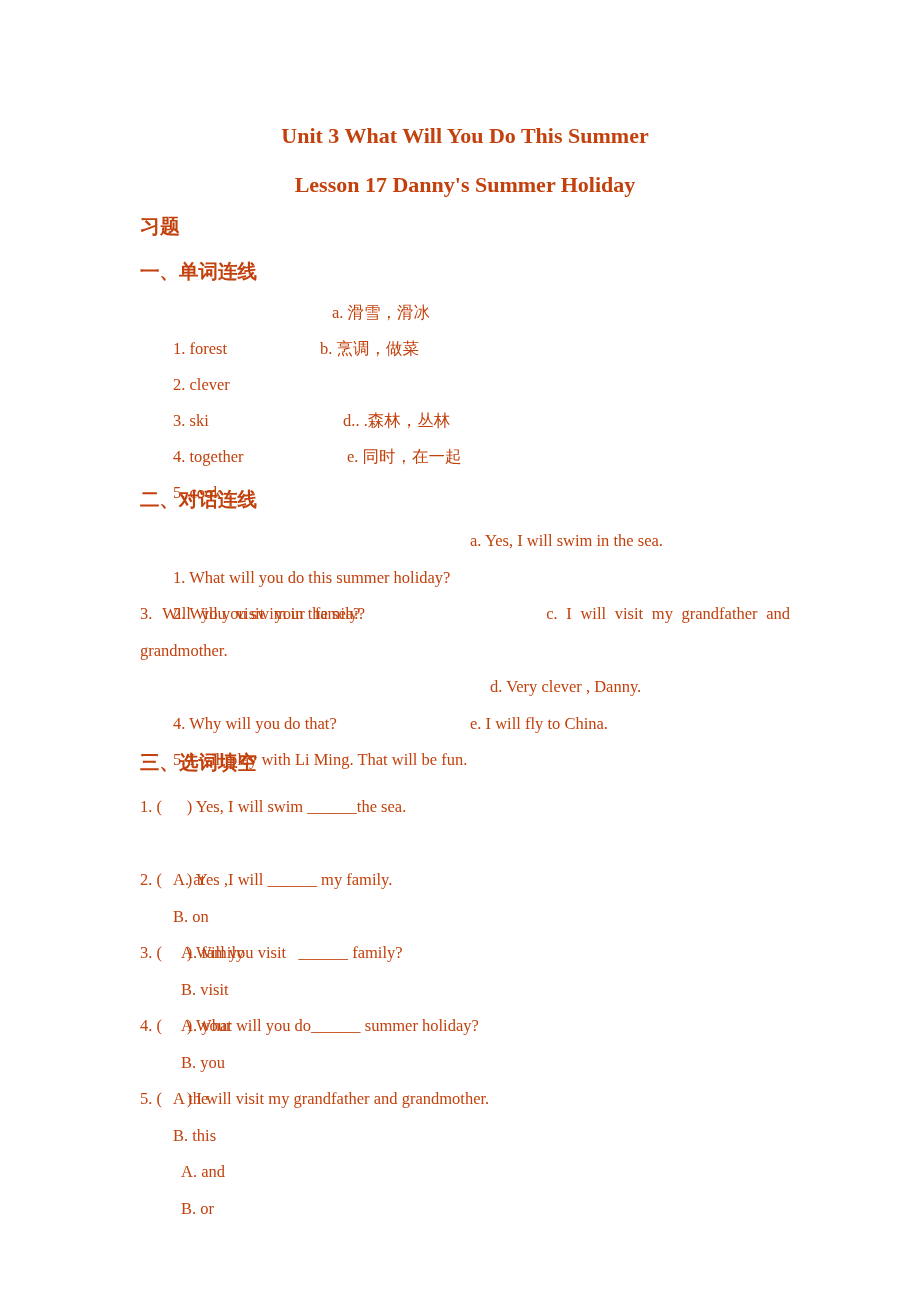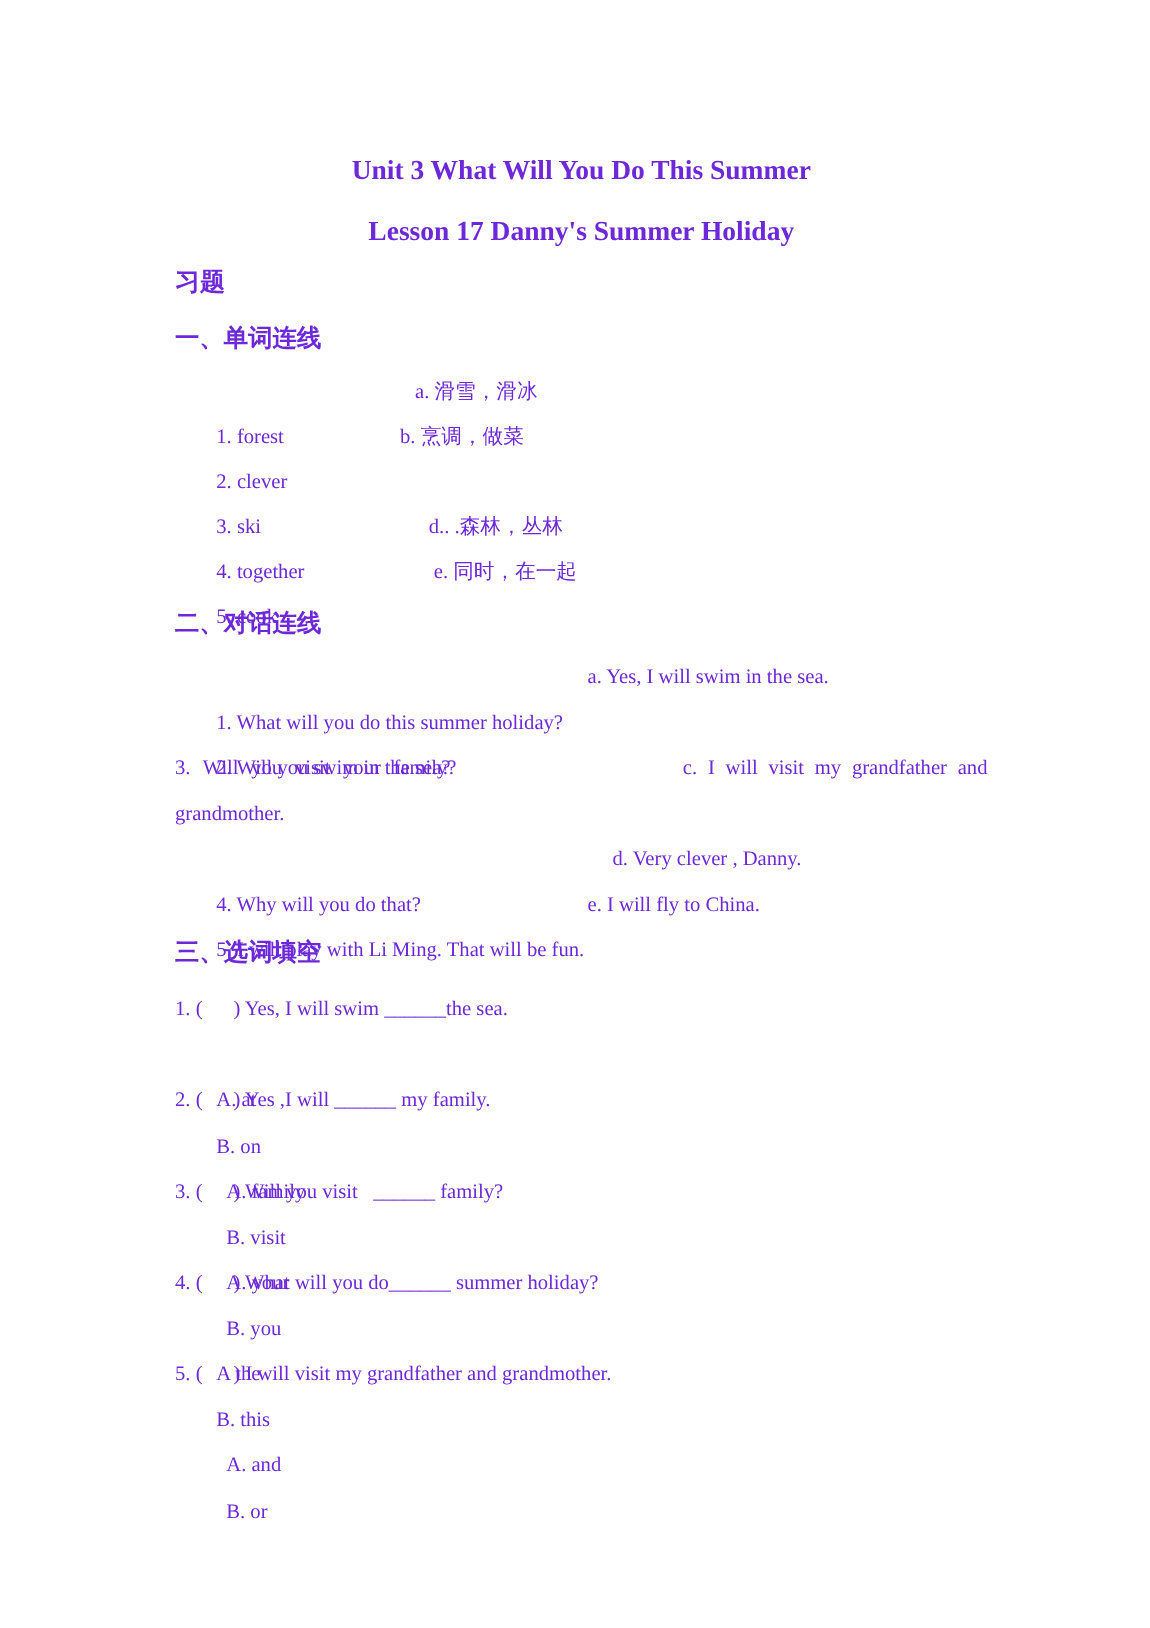--- a/index.html
+++ b/index.html
@@ -1,21 +1,21 @@
 <!DOCTYPE html>
 <html><head>
 <meta charset="utf-8">
 <style>
   html, body { margin: 0; padding: 0; background: #ffffff; }
   .page {
     position: relative;
     width: 920px;
     height: 1302px;
     background: #ffffff;
-    color: #6d28d9;
+    color: #c2410c;
     font-family: "Liberation Serif", "DejaVu Serif", serif;
     overflow: hidden;
     box-sizing: border-box;
   }
   .content {
     padding: 121px 130px 0 140px;
     box-sizing: border-box;
   }
   .doc-title {
     font-size: 22px;

